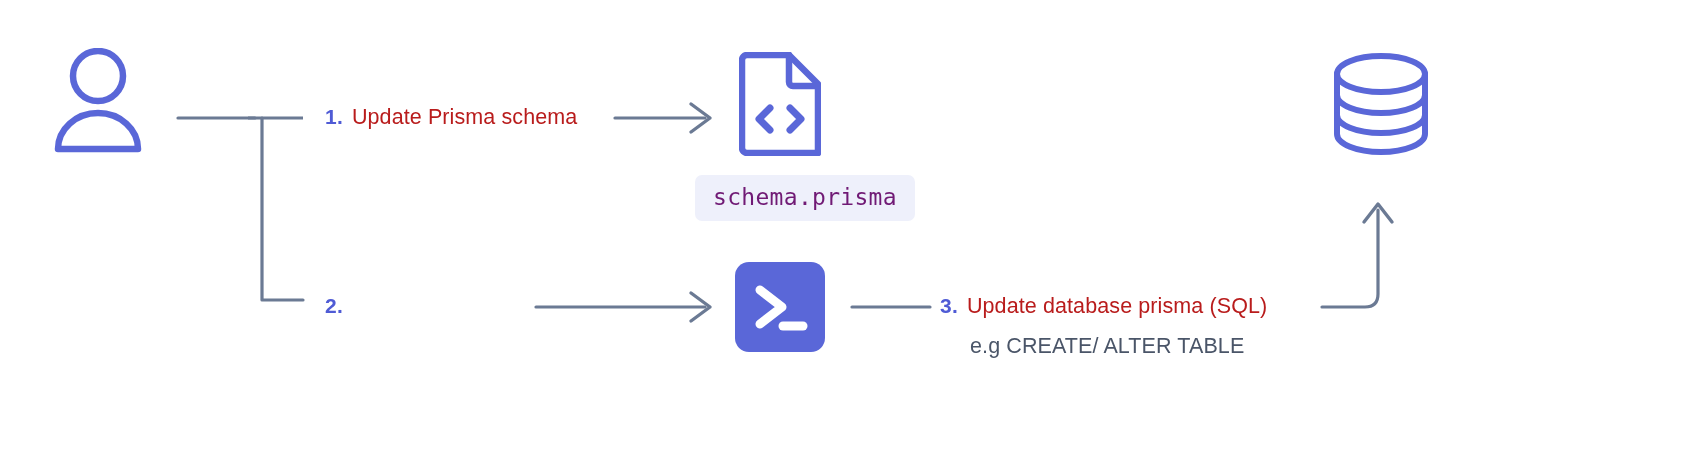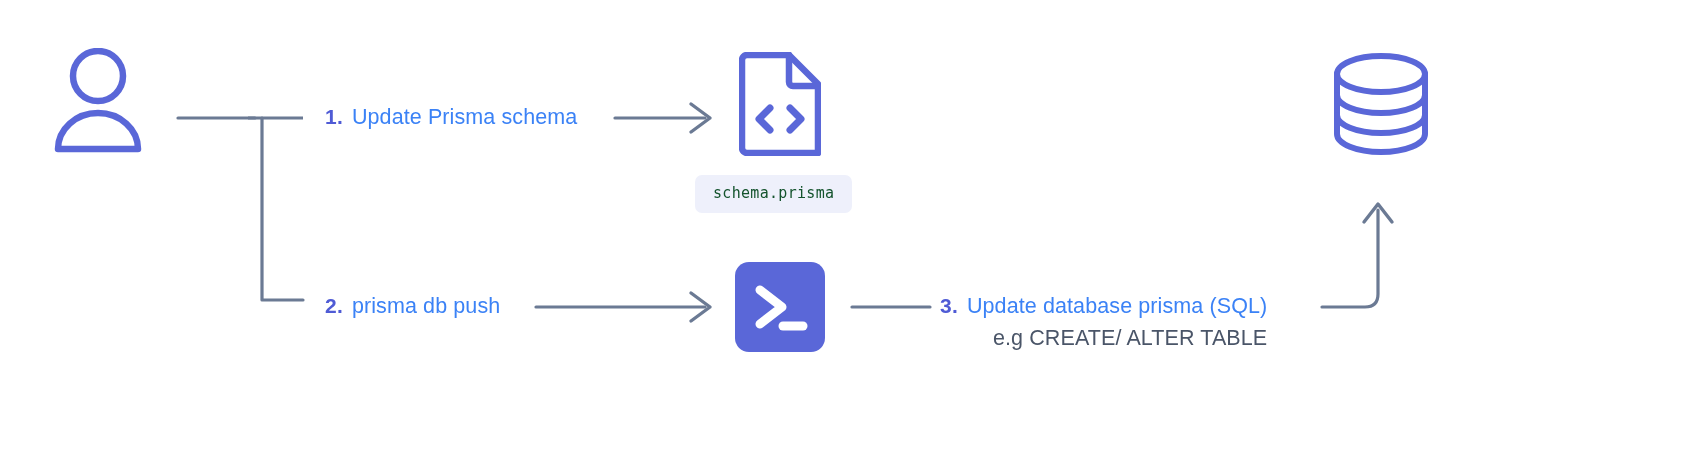--- a/index.html
+++ b/index.html
@@ -37,49 +37,49 @@
   }
   .step-num {
     font-size: 21px;
     font-weight: bold;
     color: #4f5bd5;
     margin-right: 9px;
     letter-spacing: 0.2px;
   }
   .step-text {
     font-size: 21.5px;
-    color: #3b82f6;
+    color: #b91c1c;
     letter-spacing: 0.1px;
   }
   .step-block {
     position: absolute;
     white-space: nowrap;
   }
   .step-block .line1 {
     display: flex;
     align-items: baseline;
   }
   .step-block .line2 {
     font-size: 21.5px;
     color: #4a5568;
-    text-align: right;
-    margin-top: 7px;
+    text-align: left;
+    margin-top: 15px;
     padding-left: 30px;
     letter-spacing: 0.1px;
   }
 
   
   .code-chip {
     position: absolute;
     background: #eef0fb;
     border-radius: 7px;
     padding: 11px 18px 12px 18px;
     font-family: "DejaVu Sans Mono", monospace;
-    font-size: 15px;
-    color: #14532d;
+    font-size: 23px;
+    color: #701a75;
     letter-spacing: 0.3px;
     line-height: 1;
   }
 </style>
 </head>
 <body>
 
 <div id="diagram-root">
 
   <svg class="svg-layer" viewBox="0 0 1682 455">
@@ -135,21 +135,20 @@
     </svg>
   </div>
 
   <div class="step-label" style="left:325px; top:105px;">
     <span class="step-num">1.</span>
     <span class="step-text">Update Prisma schema</span>
   </div>
 
   <div class="step-label" style="left:325px; top:294px;">
     <span class="step-num">2.</span>
-    <span class="step-text">prisma db push</span>
   </div>
 
   <div class="step-block" style="left:940px; top:294px;">
     <div class="line1">
       <span class="step-num">3.</span>
       <span class="step-text">Update database prisma (SQL)</span>
     </div>
     <div class="line2">e.g CREATE/ ALTER TABLE</div>
   </div>
 

